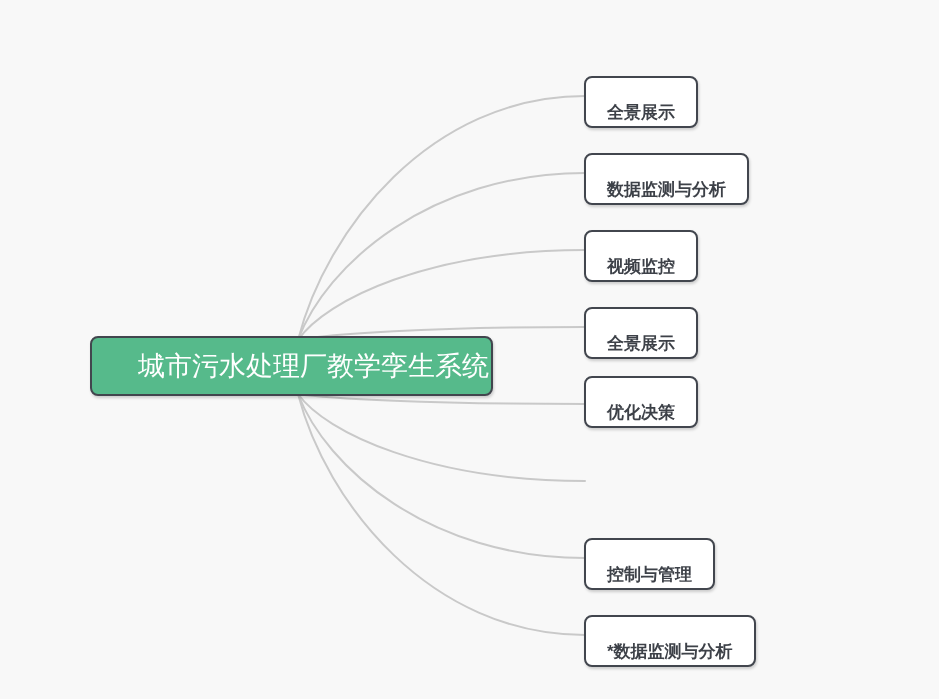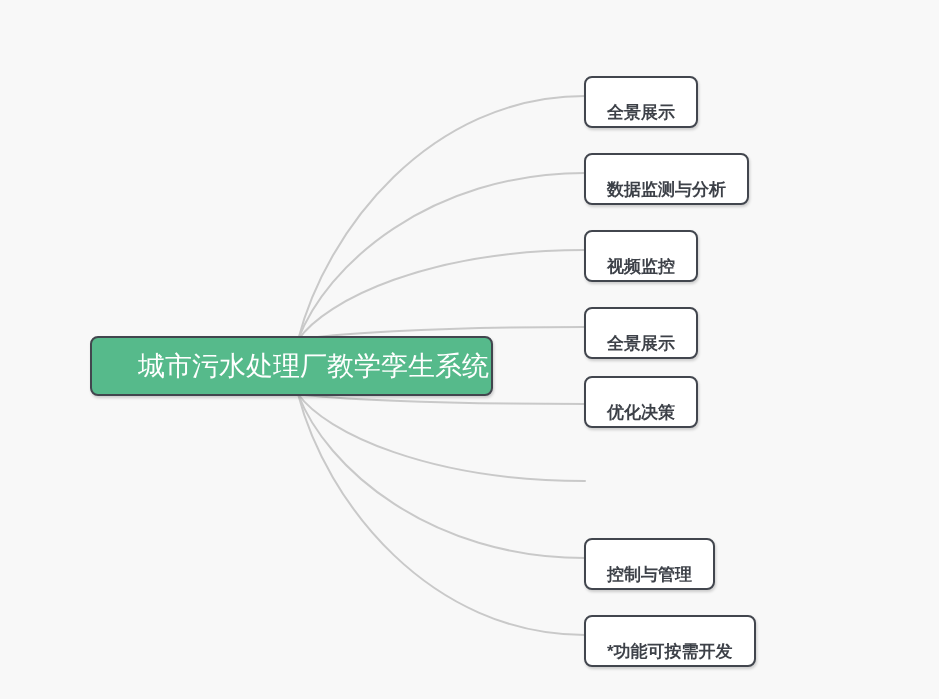--- a/index.html
+++ b/index.html
@@ -98,15 +98,15 @@
 
   <div class="node branch-node" style="top:230px">视频监控</div>
 
   <div class="node branch-node" style="top:307px">全景展示</div>
 
   <div class="node branch-node" style="top:376px">优化决策</div>
 
 
   <div class="node branch-node" style="top:538px">控制与管理</div>
 
-  <div class="node branch-node" style="top:615px">*功能可按需开发</div>
+  <div class="node branch-node" style="top:615px">*数据监测与分析</div>
 
 </div>
 
 </body></html>

